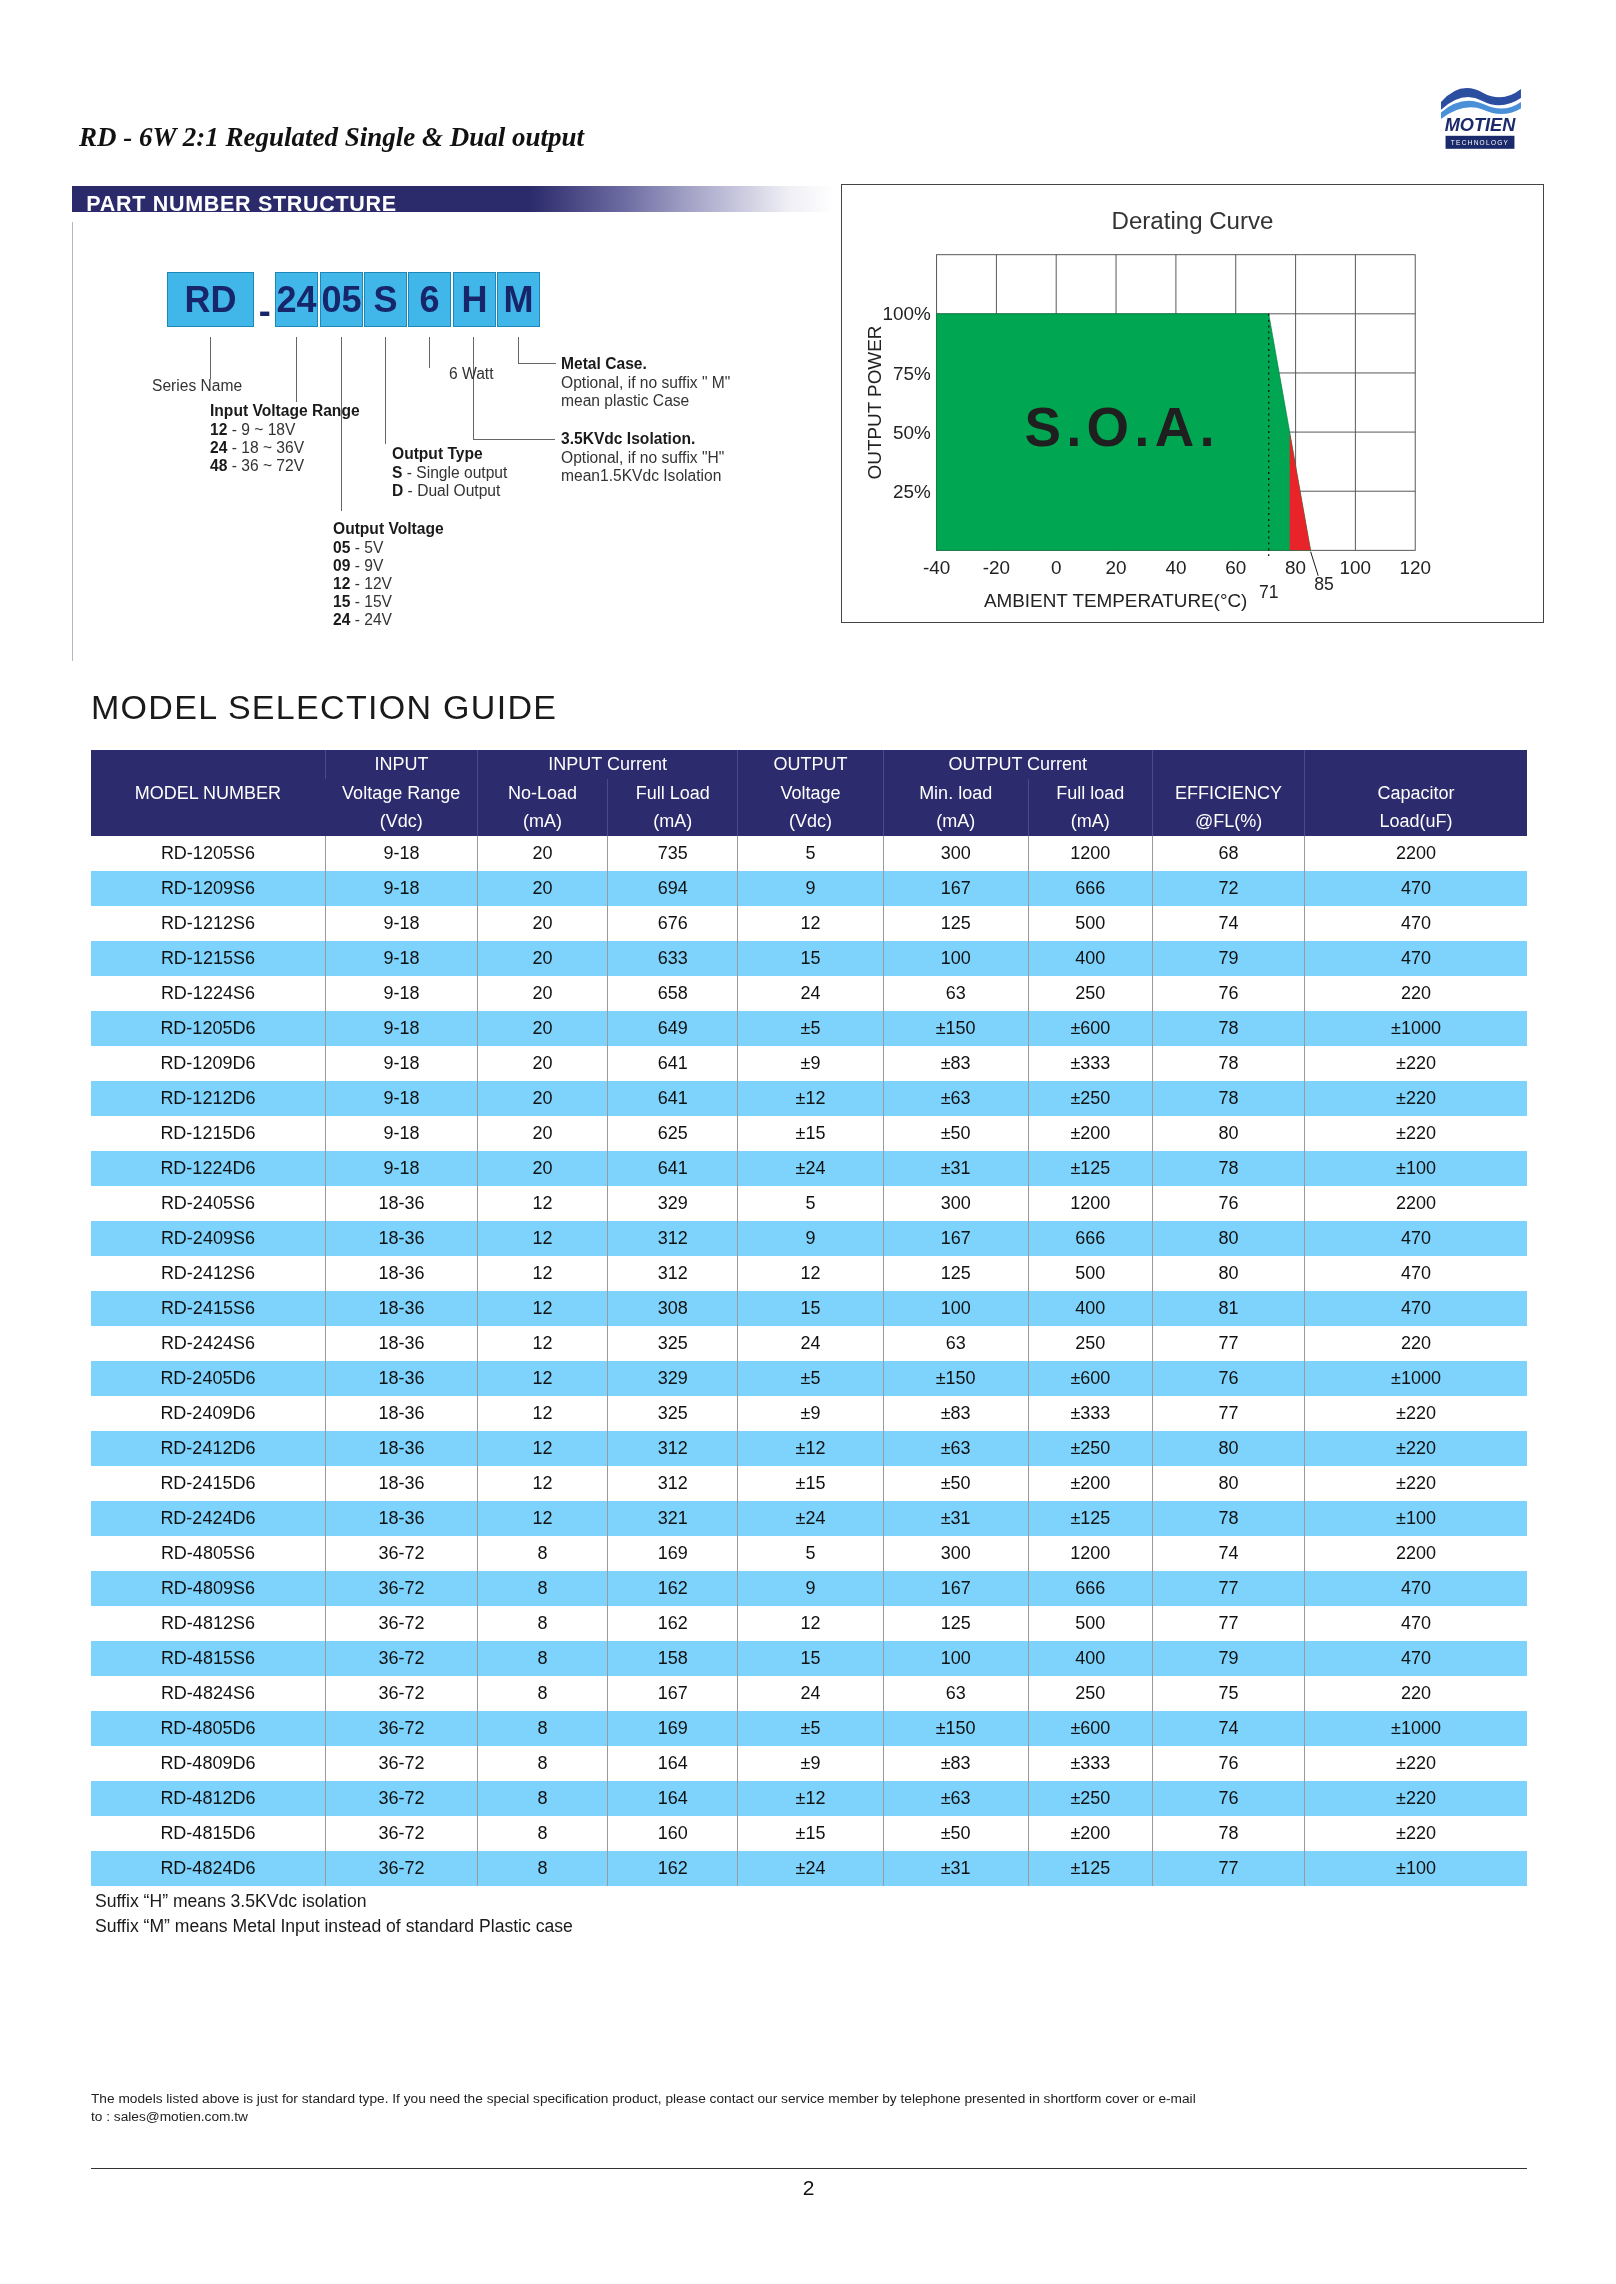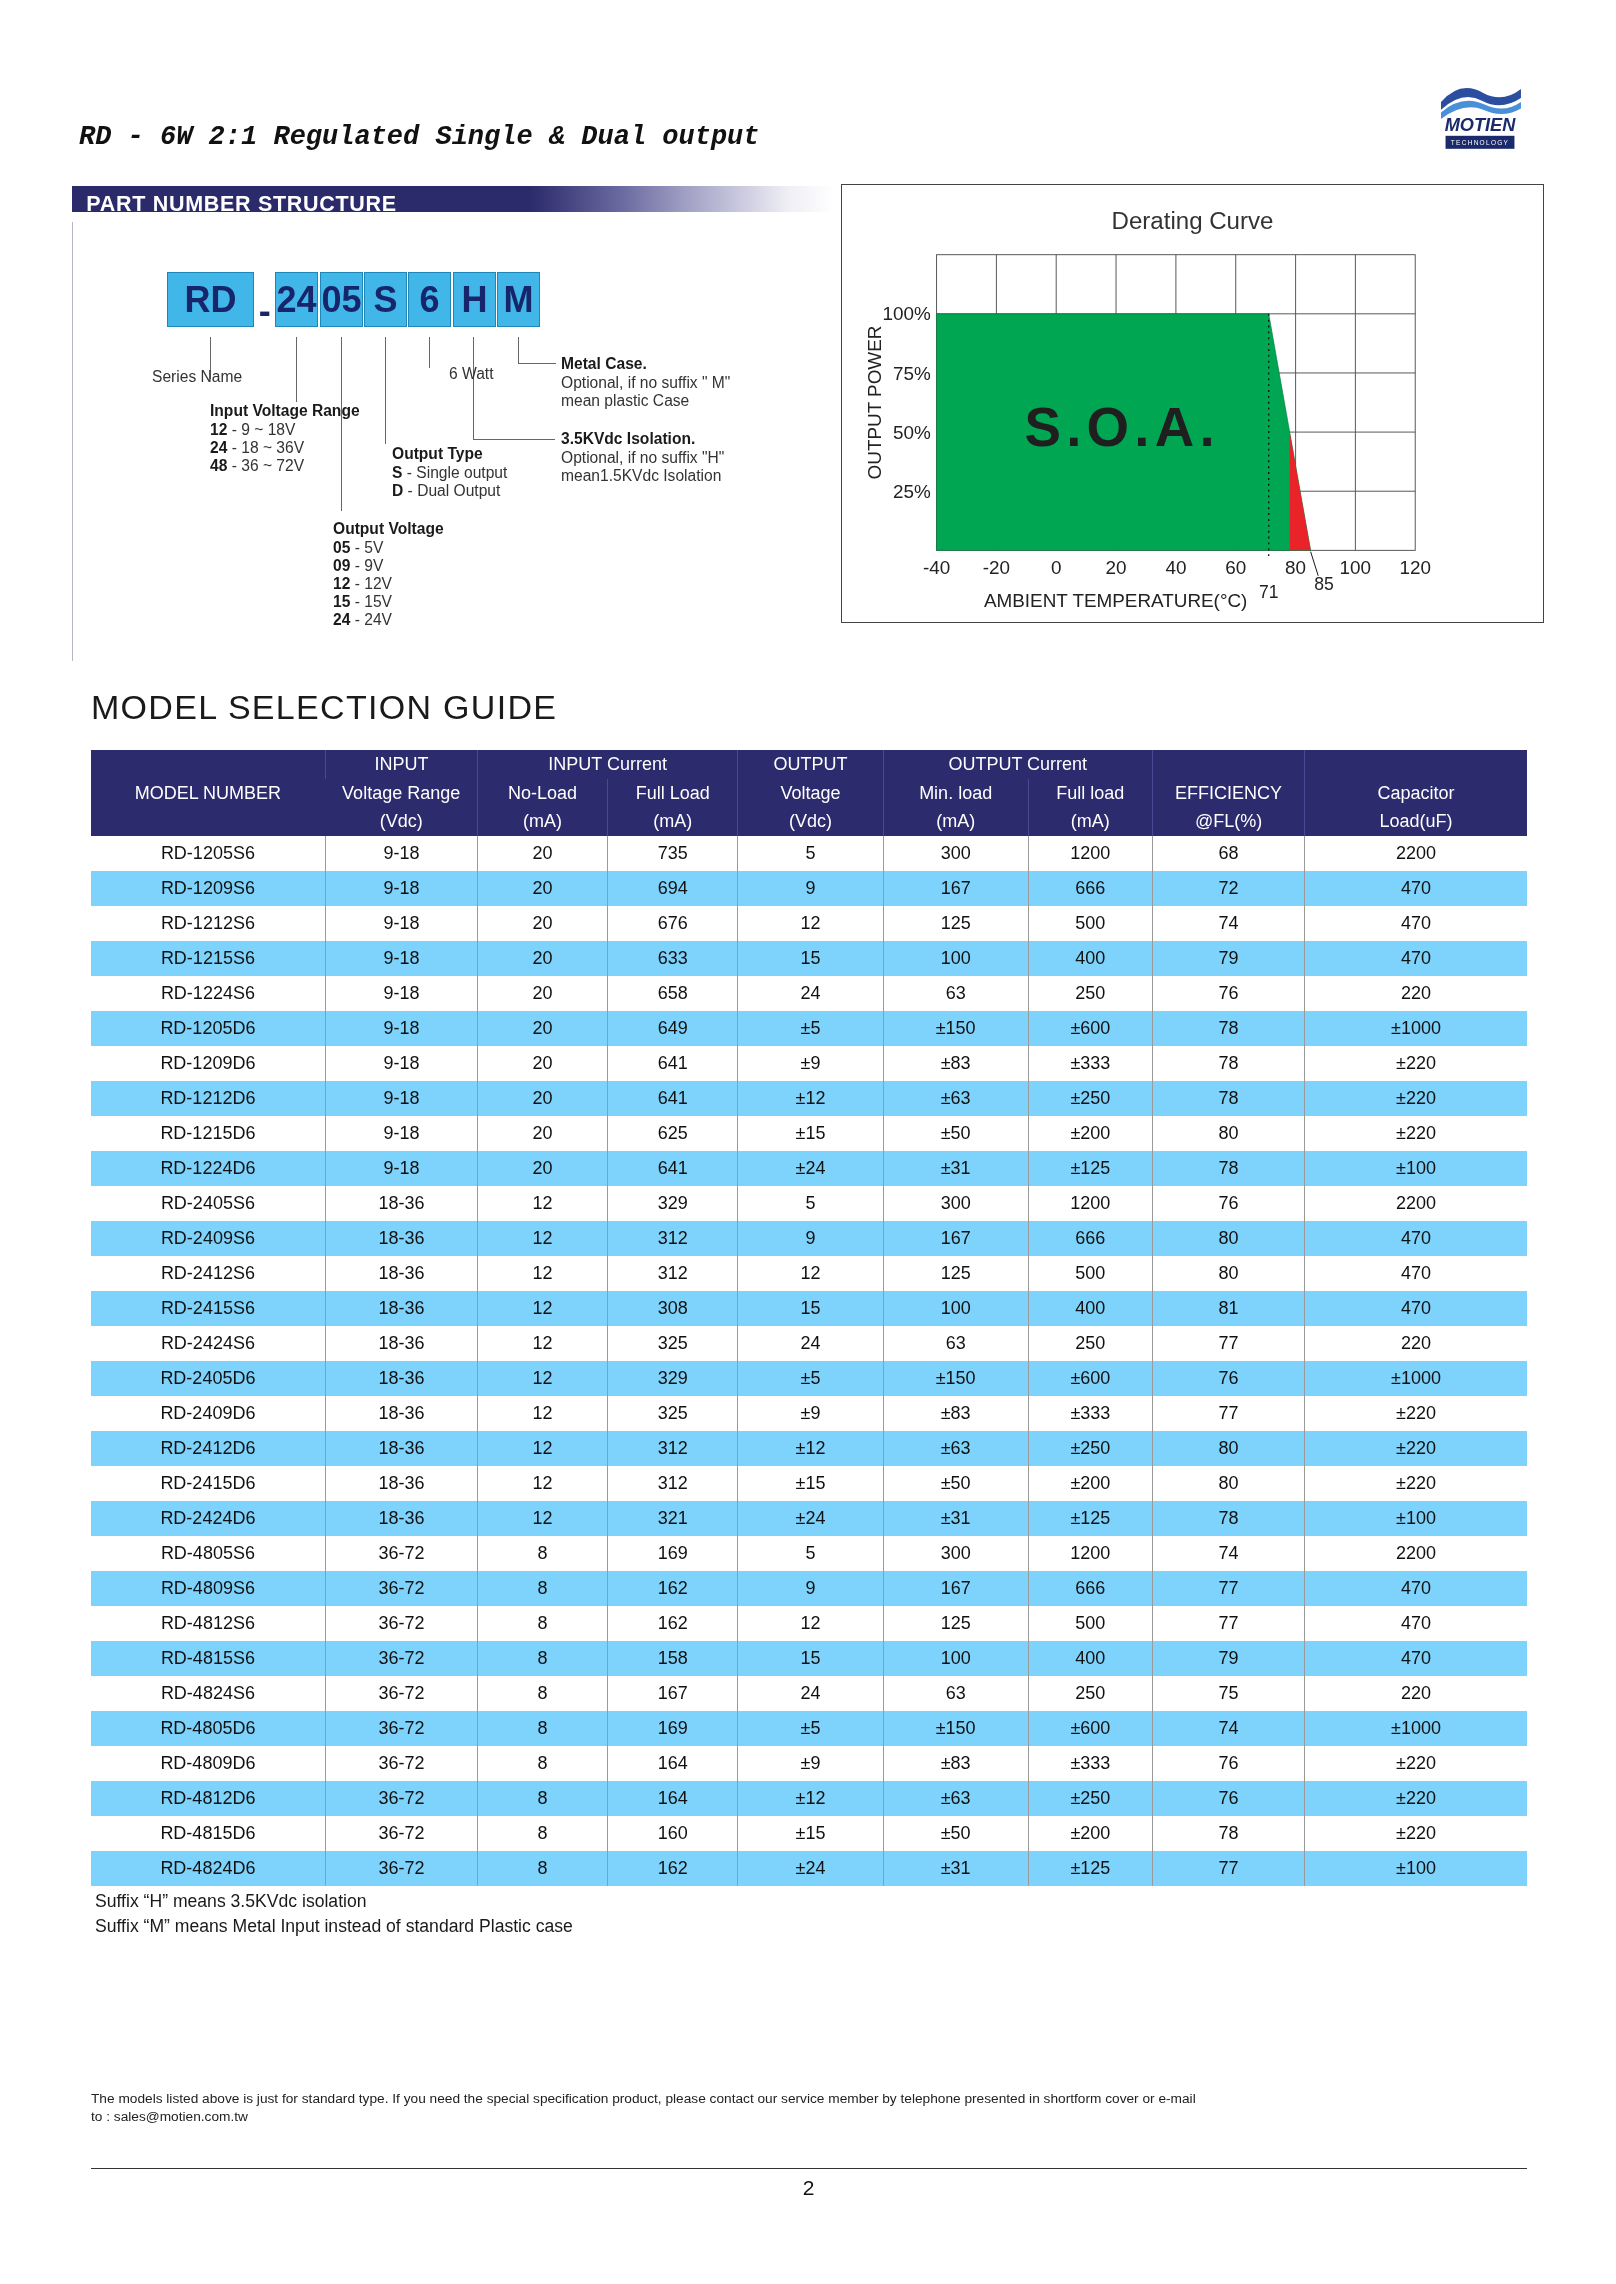--- a/index.html
+++ b/index.html
@@ -1,20 +1,20 @@
 <!DOCTYPE html>
 <html style="font-size:10.4px"><head>
 <meta charset="utf-8">
 <style>
   * { box-sizing: border-box; }
   body { margin:0; background:#fff; font-family:"Liberation Sans", sans-serif; color:#1a1a1a; }
   .page { position:relative; width:1617px; height:2284px; background:#ffffff; overflow:hidden; }
 
   
-  .doc-title { position:absolute; left:79px; top:122px; font-family:Liberation Mono, monospace; font-style:italic; font-weight:bold; font-size:27px; color:#111; }
+  .doc-title { position:absolute; left:79px; top:122px; font-family:Liberation Serif, serif; font-style:italic; font-weight:bold; font-size:27px; color:#111; }
   .logo { position:absolute; left:1431px; top:76px; width:98px; height:78px; }
 
   
   .pn-banner { position:absolute; left:72px; top:186px; width:762px; height:26px;
     background:linear-gradient(90deg,#2b2a6a 0%,#2b2a6a 60%,#6a69a0 72%,#a3a2c6 81%,#cccbe0 88%,#efeff5 94%,#ffffff 100%);
     color:#fff; font-size:21.5px; font-weight:bold; line-height:36px; padding-left:14.3px; letter-spacing:0.7px; }
   .pn-left-line { position:absolute; left:72px; top:222px; width:1.3px; height:439px; background:#b5b5c5; }
 
   .pn-box { position:absolute; top:272px; height:55px; background:#41b7e9; border:1.3px solid #1f86b8;
     color:#17256b; font-weight:bold; font-size:36px; display:flex; align-items:center; justify-content:center; }
@@ -87,21 +87,21 @@
   <div class="conn" style="left:210px;top:337px;height:42px;"></div>
   <div class="conn" style="left:296px;top:337px;height:65px;"></div>
   <div class="conn" style="left:341px;top:337px;height:174px;"></div>
   <div class="conn" style="left:385px;top:337px;height:107px;"></div>
   <div class="conn" style="left:429px;top:337px;height:31px;"></div>
   <div class="conn" style="left:473px;top:337px;height:103px;"></div>
   <div class="connh" style="left:473px;top:439px;width:82px;"></div>
   <div class="conn" style="left:518px;top:337px;height:27px;"></div>
   <div class="connh" style="left:518px;top:363px;width:38px;"></div>
 
-  <div class="pn-label" style="left:152px;top:368px;">Series Name</div>
+  <div class="pn-label" style="left:152px;top:377px;">Series Name</div>
 
   <div class="pn-label" style="left:210px;top:402px;">
     <div class="pn-title">Input Voltage Range</div>
     <div><b>12</b> <span>- 9 ~ 18V</span></div>
     <div><b>24</b> <span>- 18 ~ 36V</span></div>
     <div><b>48</b> <span>- 36 ~ 72V</span></div>
   </div>
 
   <div class="pn-label" style="left:333px;top:512px;margin-top:8px;">
     <div class="pn-title">Output Voltage</div>

